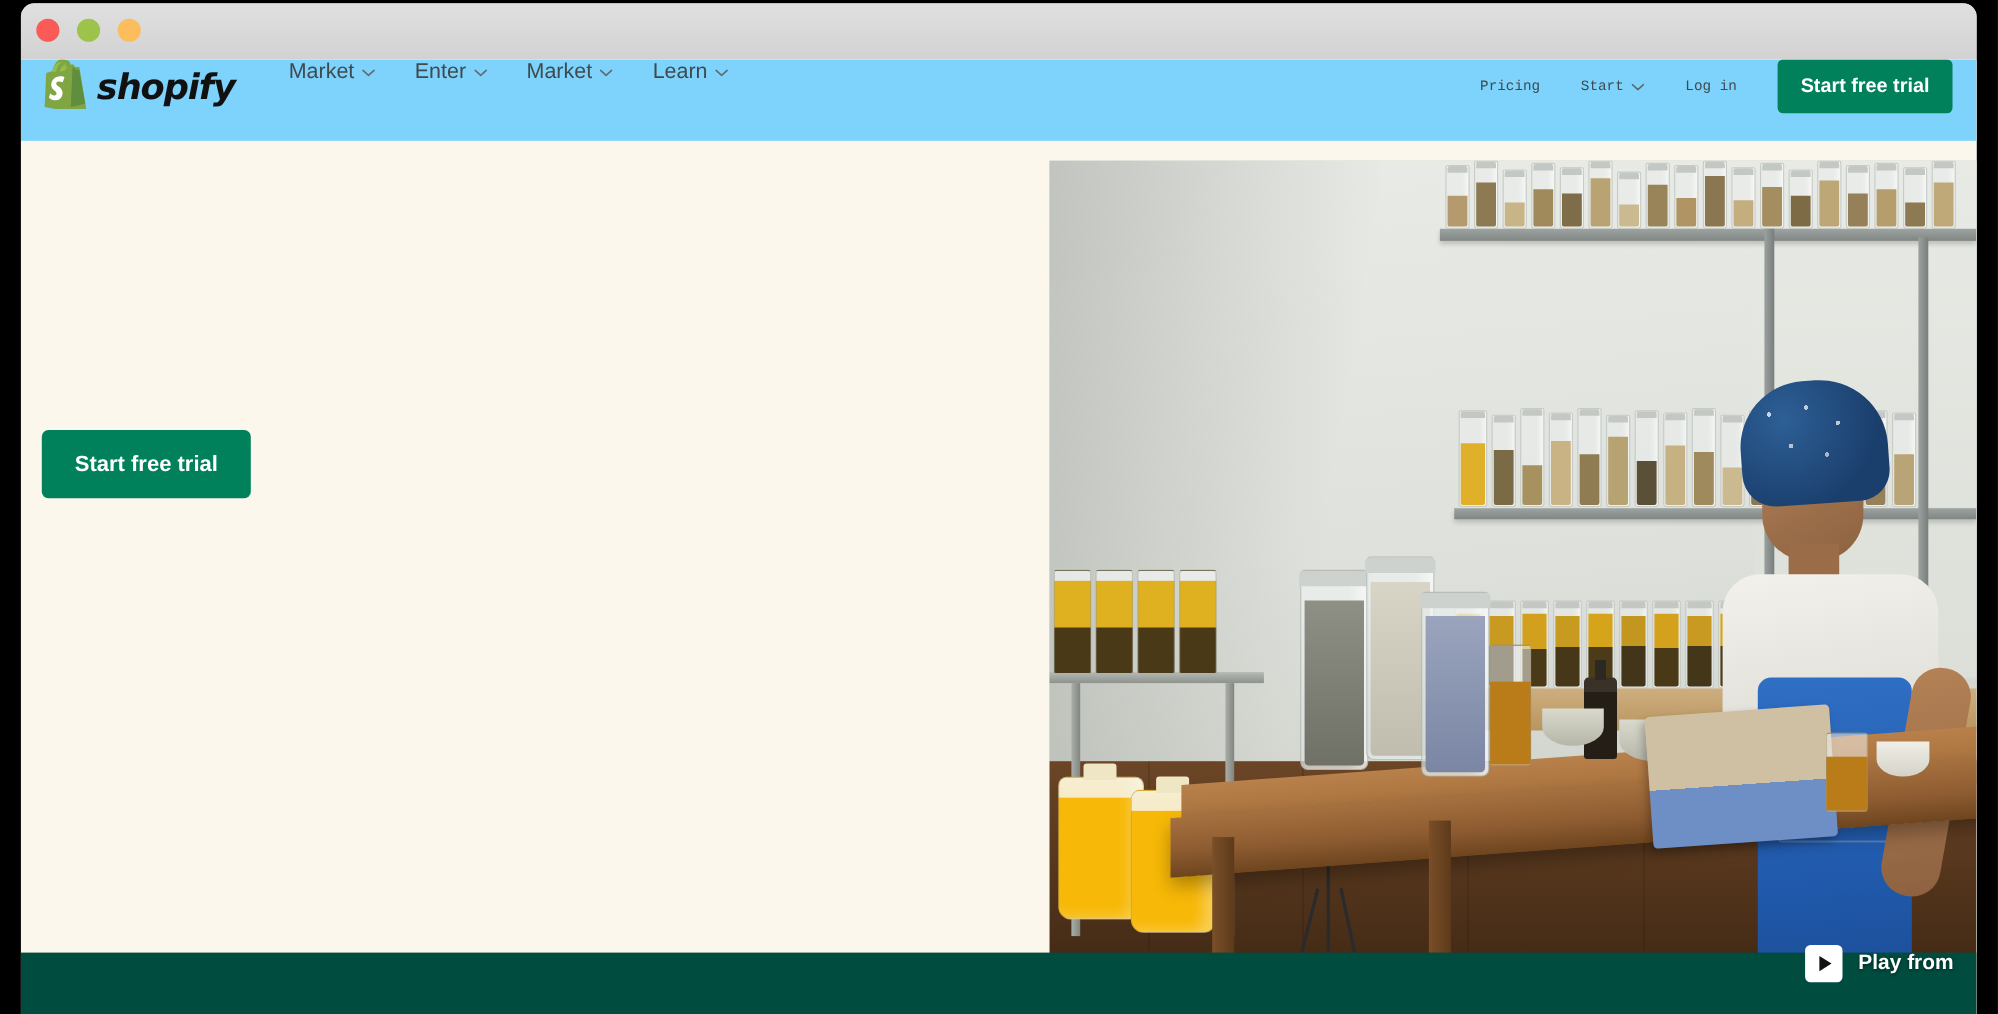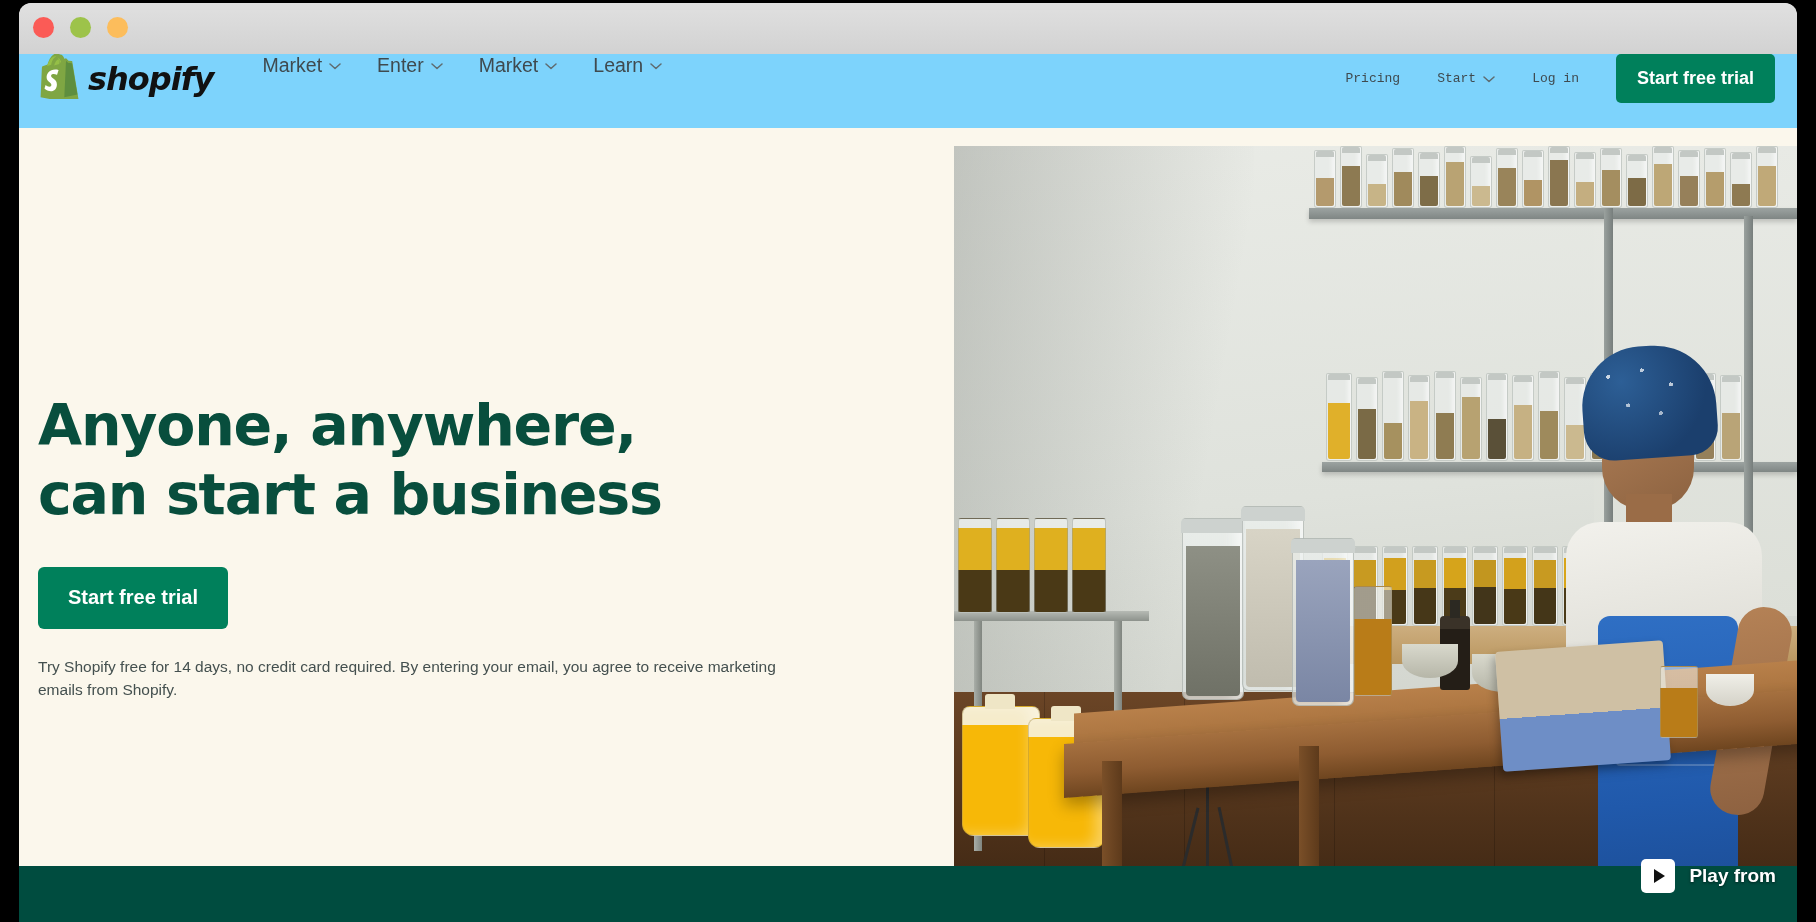--- a/index.html
+++ b/index.html
@@ -638,27 +638,25 @@
             <span>Log in</span>
           </span>
           <button class="btn-trial-header">Start free trial</button>
         </div>
       </div>
 
       <section class="hero">
 
         <div class="hero-left">
           <div class="hero-copy">
-            <h1 class="hero-title">Anyone, anywhere, can start a business</h1>
 
             <form class="signup-row">
               <button class="btn-trial-hero">Start free trial</button>
             </form>
 
-            <p class="fineprint">Try Shopify free for 14 days, no credit card required. By entering your email, you agree to receive marketing emails from Shopify.</p>
           </div>
         </div>
 
         <div class="hero-image">
           <div class="photo">
             <div class="wall"></div>
             <div class="wall-shadow"></div>
             <div class="wall-right-panel"></div>
 
             <div class="shelf" style="left:355px; top:62px; width:488px; height:11px;"></div>

